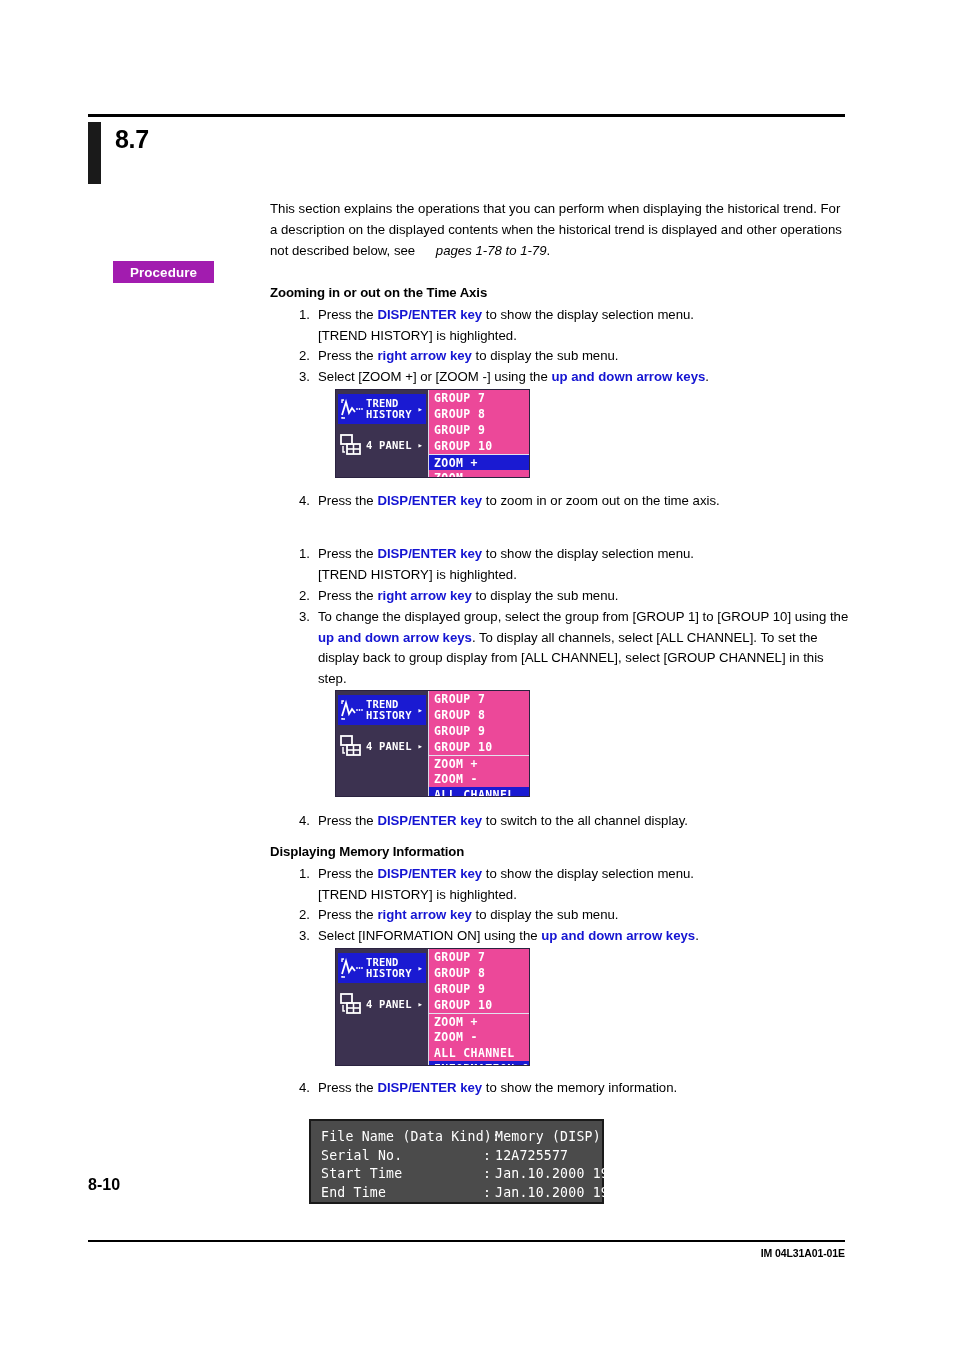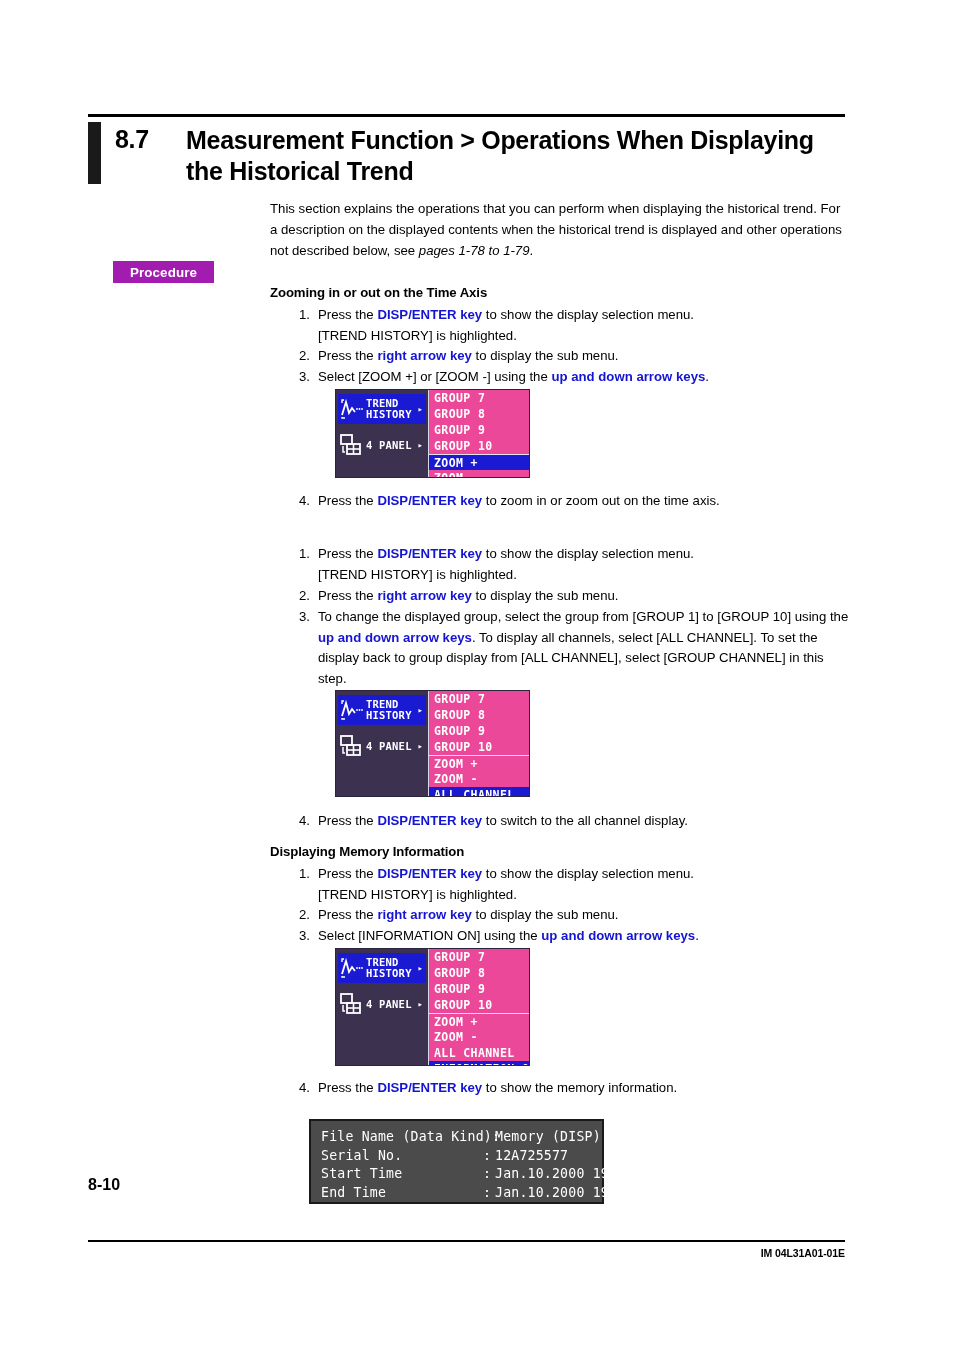--- a/index.html
+++ b/index.html
@@ -61,21 +61,21 @@
 
   
   .intro {
     position: absolute;
     left: 270px;
     top: 199px;
     width: 580px;
     font-size: 13.2px;
     line-height: 20.8px;
   }
-  .intro i { font-style: italic; }
+  .intro i { font-style: italic; margin-left: 17px; }
 
   
   .procedure-badge {
     position: absolute;
     left: 113px;
     top: 261px;
     width: 101px;
     height: 22px;
     background: #a21caf;
     color: #ffffff;
@@ -237,21 +237,20 @@
   }
 </style>
 </head>
 <body>
 
 <div class="page">
 
   <div class="header-rule"></div>
   <div class="header-bar"></div>
   <div class="sec-num">8.7</div>
-  <div class="sec-title">Measurement Function &gt; Operations When Displaying the Historical Trend</div>
 
   <div class="intro"><span>This section explains the operations that you can perform when displaying the historical trend.  For a description on the displayed contents when the historical trend is displayed and other operations not described below, see </span><i>pages 1-78 to 1-79</i><span>.</span></div>
 
   <div class="procedure-badge">Procedure</div>
 
   <div class="sub-head" style="top:285px;">Zooming in or out on the Time Axis</div>
 
   <div class="step" style="left:290px; top:305px; width:560px;">
     <span class="num">1.</span>
     <span class="txt"><span>Press the </span><b class="blue">DISP/ENTER key</b><span> to show the display selection menu.</span><br><span>[TREND HISTORY] is highlighted.</span></span>

